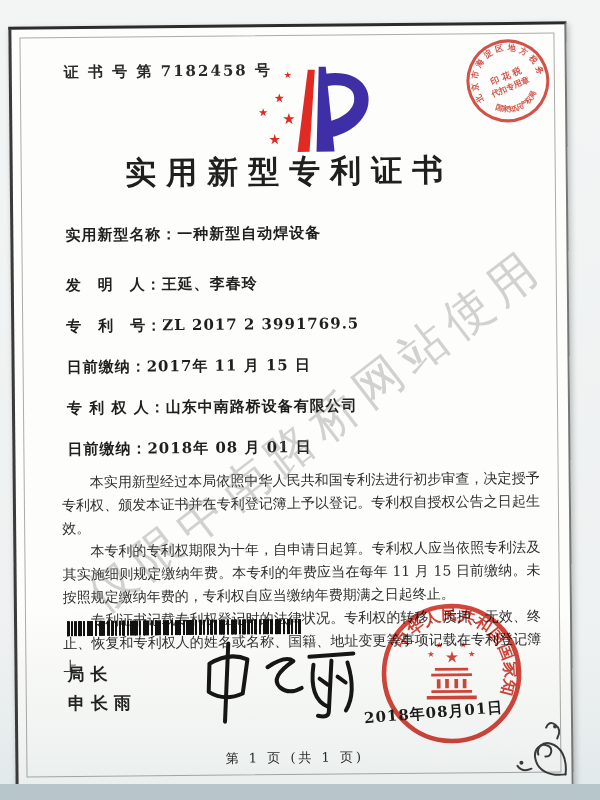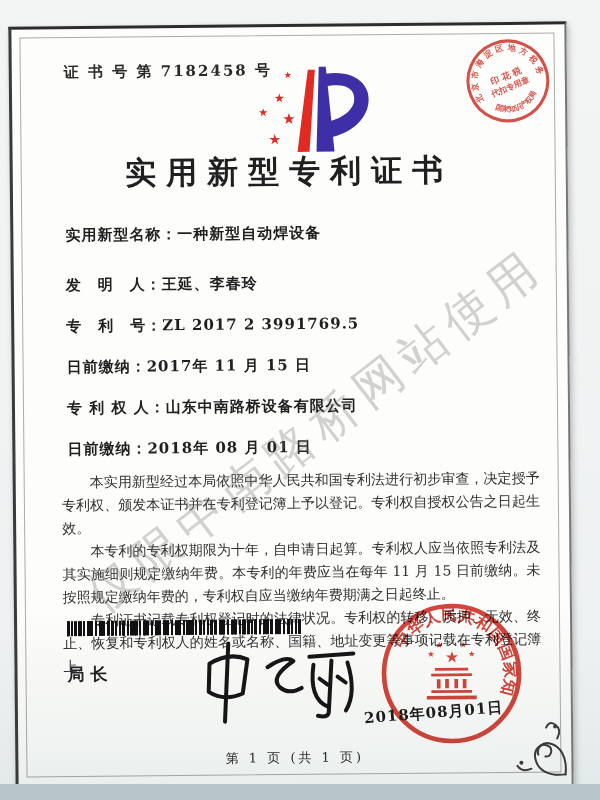--- a/index.html
+++ b/index.html
@@ -113,20 +113,21 @@
   <div class="body-text">
     <p>本实用新型经过本局依照中华人民共和国专利法进行初步审查，决定授予专利权、颁发本证书并在专利登记簿上予以登记。专利权自授权公告之日起生效。</p>
     <p>本专利的专利权期限为十年，自申请日起算。专利权人应当依照专利法及其实施细则规定缴纳年费。本专利的年费应当在每年 11 月 15 日前缴纳。未按照规定缴纳年费的，专利权自应当缴纳年费期满之日起终止。</p>
     <p>专利证书记载专利权登记时的法律状况。专利权的转移、质押、无效、终止、恢复和专利权人的姓名或名称、国籍、地址变更等事项记载在专利登记簿上。</p>
   </div>
 
   <div class="barcode"></div>
 
   <div class="signer">
     <div>局长</div>
+    <div>申长雨</div>
   </div>
 
   <svg class="signature" viewBox="0 0 170 95">
     <g fill="none" stroke="#161616" stroke-width="4" stroke-linecap="round" stroke-linejoin="round">
       <path d="M14,28 Q34,16 52,24 L47,58 Q28,66 13,56 L14,28"></path>
       <path d="M33,8 L29,86"></path>
       <path d="M72,32 Q90,20 98,26 Q74,42 84,52 Q93,60 106,53"></path>
       <path d="M114,22 L158,19"></path>
       <path d="M118,30 Q113,64 132,72"></path>
       <path d="M136,26 L133,76 Q133,84 122,81"></path>

